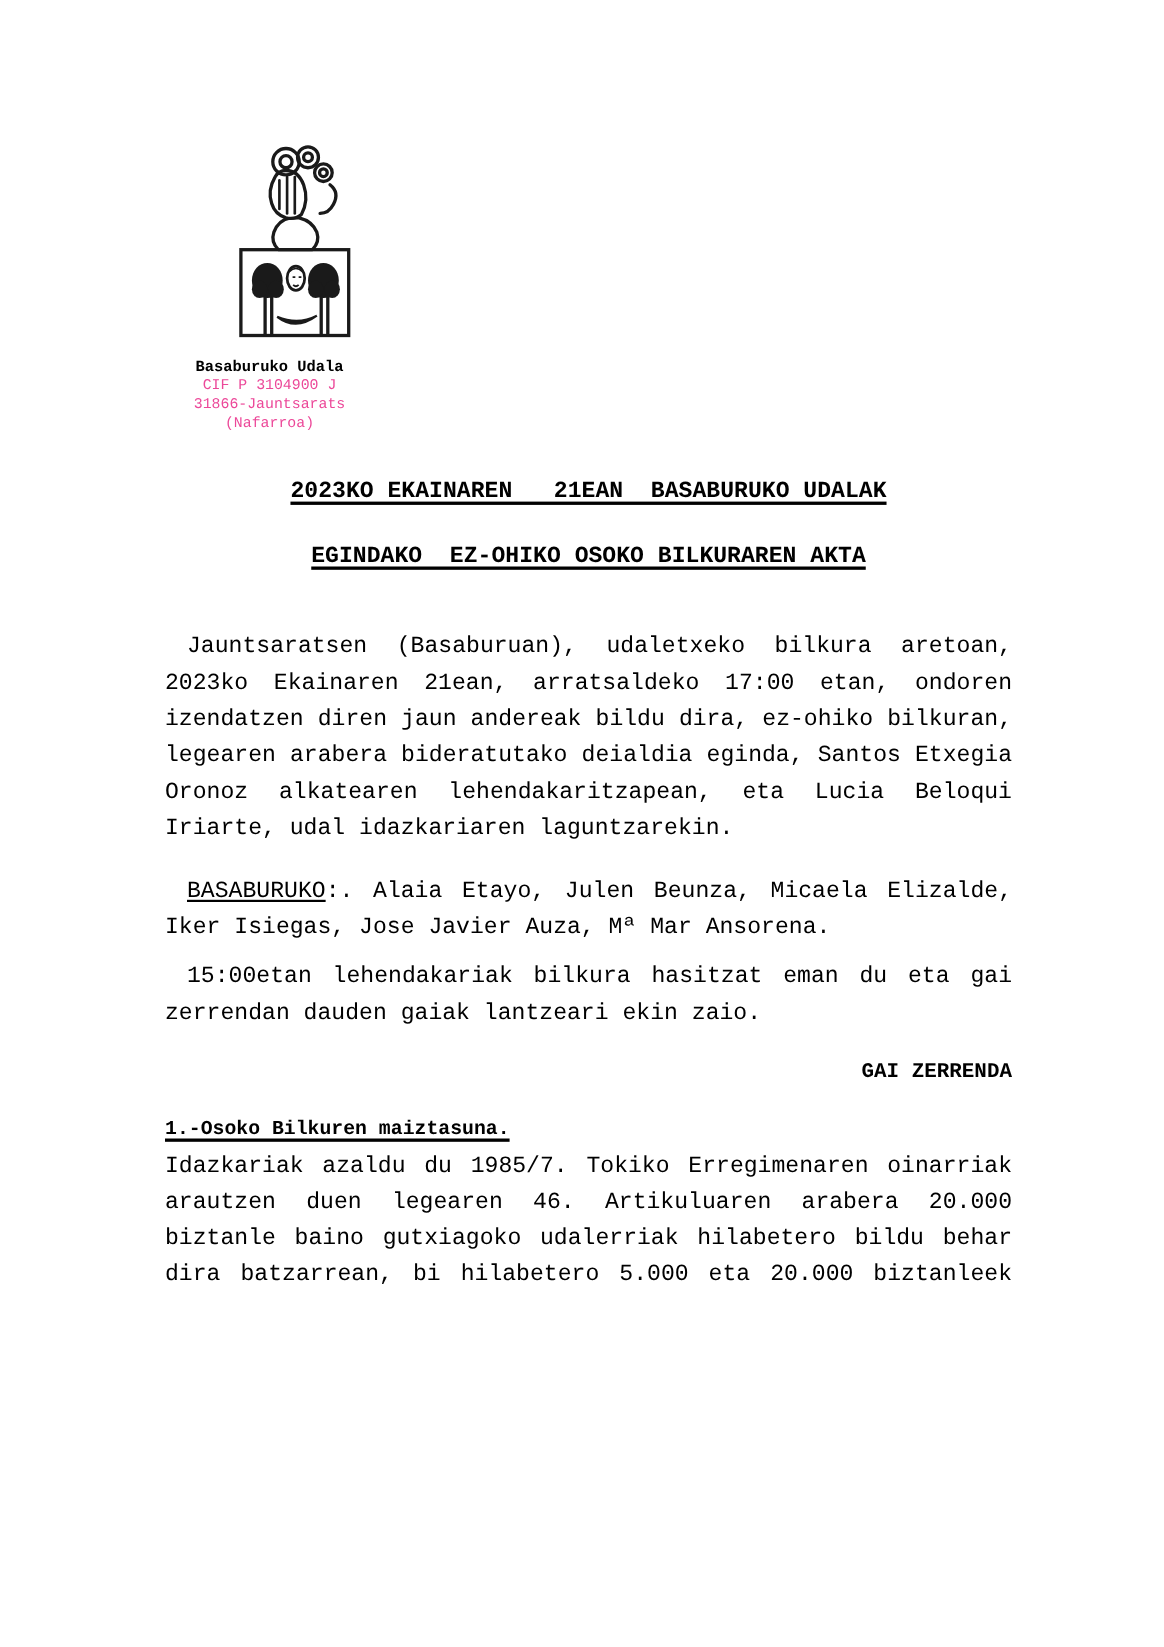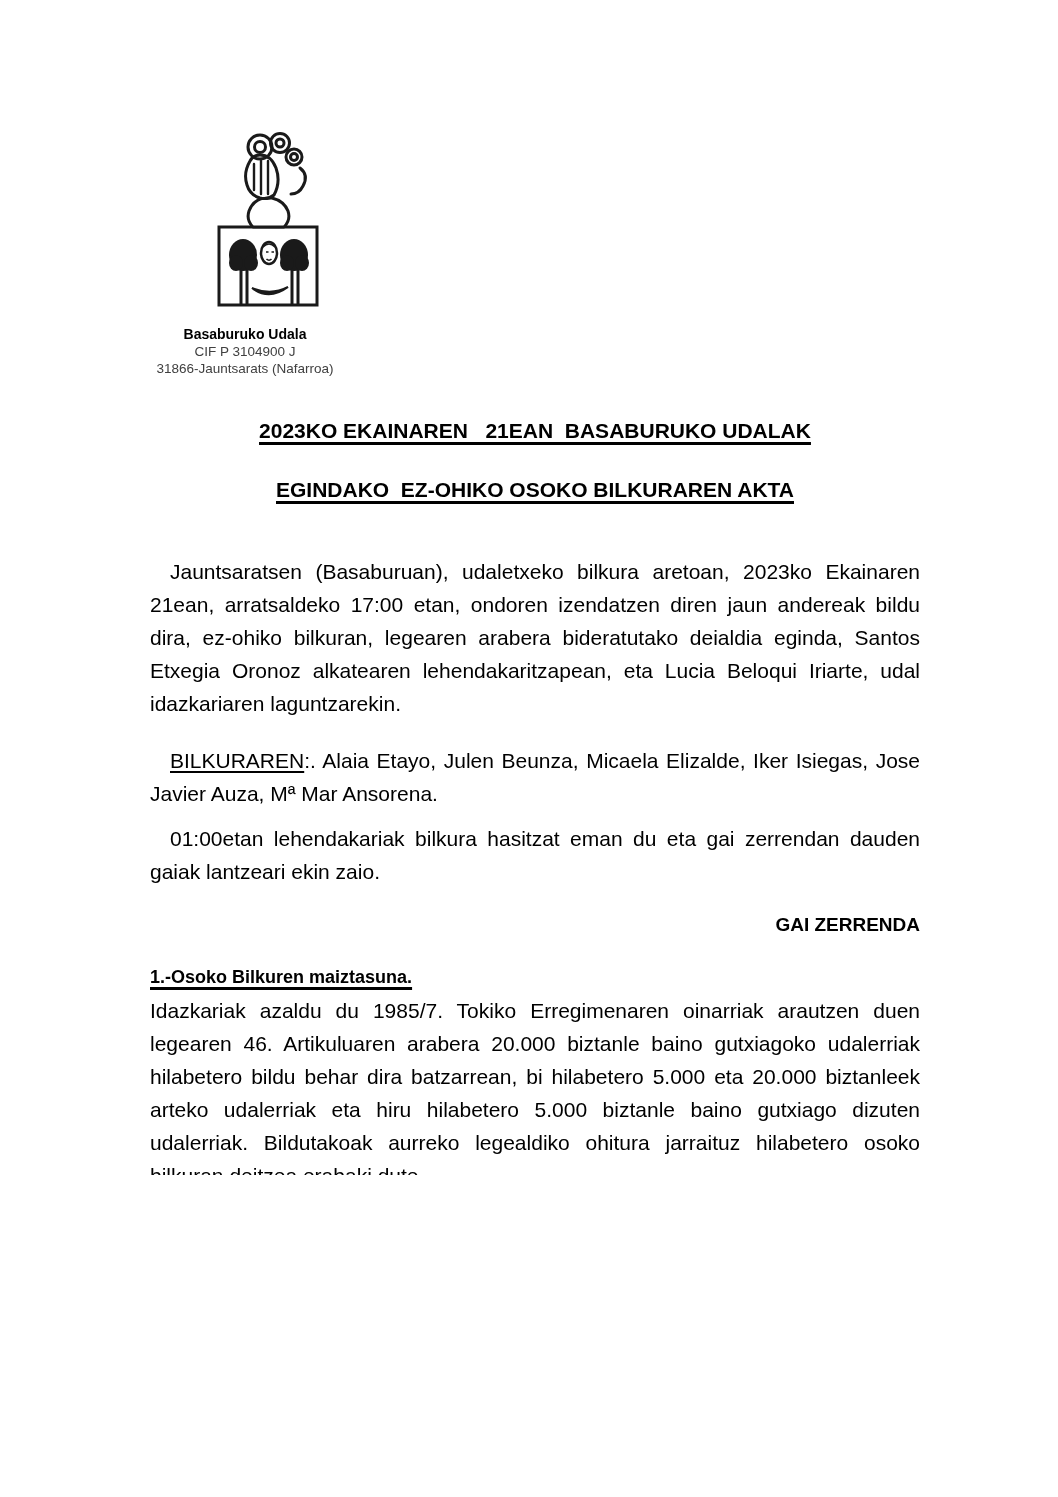--- a/index.html
+++ b/index.html
@@ -2,31 +2,31 @@
 <html><head>
 <meta charset="utf-8">
 <style>
   html, body { margin: 0; padding: 0; background: #ffffff; }
   .page {
     position: relative;
     width: 1058px;
     height: 1175px;
     background: #ffffff;
     color: #000000;
-    font-family: Liberation Sans, sans-serif;
+    font-family: Liberation Mono, monospace;
     overflow: hidden;
   }
   .content { margin: 0 138px 0 150px; }
 
   
   .header-block { padding-top: 130px; }
   .logo { display: block; margin-left: 66px; }
   .header-text { width: 196px; margin: 18px 0 0 -3px; text-align: center; }
   .org-name { font-size: 14px; font-weight: bold; line-height: 17px; }
-  .org-line { font-size: 13.5px; line-height: 17px; color: #404040; }
+  .org-line { font-size: 13.5px; line-height: 17px; color: #ec4899; }
 
   
   .doc-title { margin-top: 36px; text-align: center; }
   .title-line {
     font-size: 21px; font-weight: bold; line-height: 35px;
     text-decoration: underline; text-decoration-thickness: 2.5px;
     text-underline-offset: 4px; white-space: pre-wrap; margin-top: 24px;
   }
 
   
@@ -113,23 +113,23 @@
       </div>
     </div>
 
     <div class="doc-title">
       <div class="title-line">2023KO EKAINAREN   21EAN  BASABURUKO UDALAK</div>
       <div class="title-line">EGINDAKO  EZ-OHIKO OSOKO BILKURAREN AKTA</div>
     </div>
 
     <p class="para indent p1">Jauntsaratsen (Basaburuan), udaletxeko bilkura aretoan, 2023ko Ekainaren 21ean, arratsaldeko 17:00 etan, ondoren izendatzen diren jaun andereak bildu dira, ez-ohiko bilkuran, legearen arabera bideratutako deialdia eginda, Santos Etxegia Oronoz alkatearen lehendakaritzapean, eta Lucia Beloqui Iriarte, udal idazkariaren laguntzarekin.</p>
 
-    <p class="para indent p2"><span class="attendees-label">BILKURAREN</span><span>:. Alaia Etayo, Julen Beunza, Micaela Elizalde, Iker Isiegas, Jose Javier Auza, Mª Mar Ansorena.</span></p>
+    <p class="para indent p2"><span class="attendees-label">BASABURUKO</span><span>:. Alaia Etayo, Julen Beunza, Micaela Elizalde, Iker Isiegas, Jose Javier Auza, Mª Mar Ansorena.</span></p>
 
-    <p class="para indent p3">01:00etan lehendakariak bilkura hasitzat eman du eta gai zerrendan dauden gaiak lantzeari ekin zaio.</p>
+    <p class="para indent p3">15:00etan lehendakariak bilkura hasitzat eman du eta gai zerrendan dauden gaiak lantzeari ekin zaio.</p>
 
     <div class="agenda-heading">GAI ZERRENDA</div>
 
     <div class="section-heading">1.-Osoko Bilkuren maiztasuna.</div>
     <p class="para s1">Idazkariak azaldu du 1985/7. Tokiko Erregimenaren oinarriak arautzen duen legearen 46. Artikuluaren arabera 20.000 biztanle baino gutxiagoko udalerriak hilabetero bildu behar dira batzarrean, bi hilabetero 5.000 eta 20.000 biztanleek arteko udalerriak eta hiru hilabetero 5.000 biztanle baino gutxiago dizuten udalerriak. Bildutakoak aurreko legealdiko ohitura jarraituz hilabetero osoko bilkuran deitzea erabaki dute.</p>
 
 
   </div>
 
   <div class="page-number">1</div>

